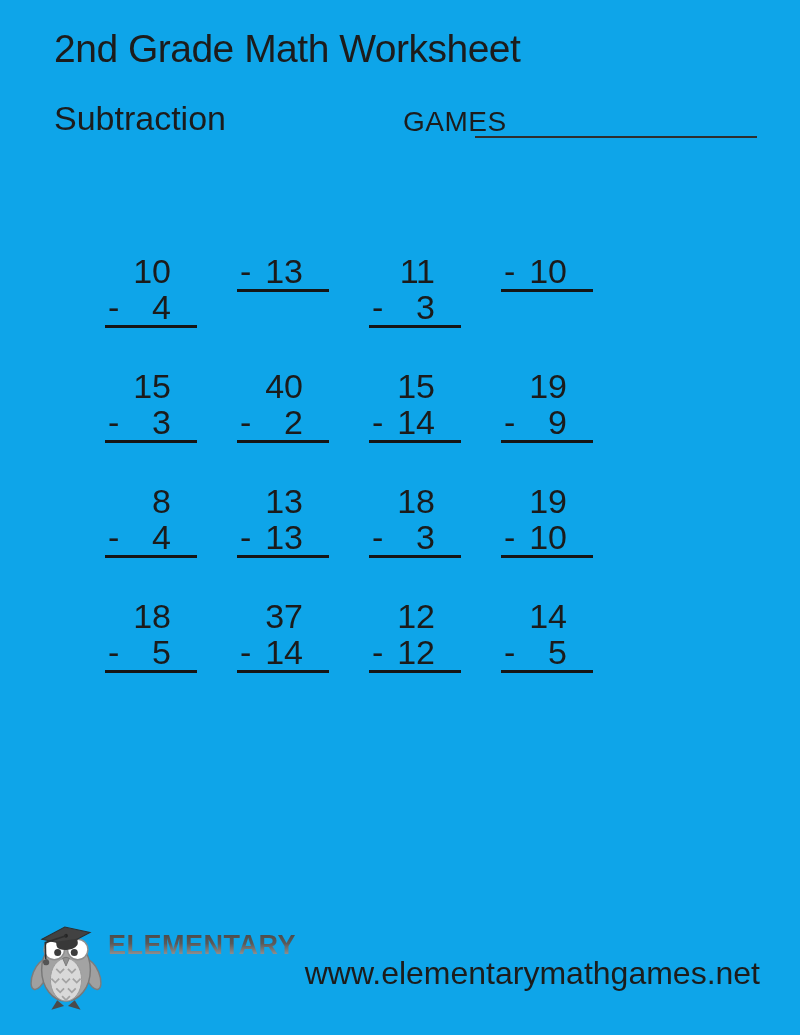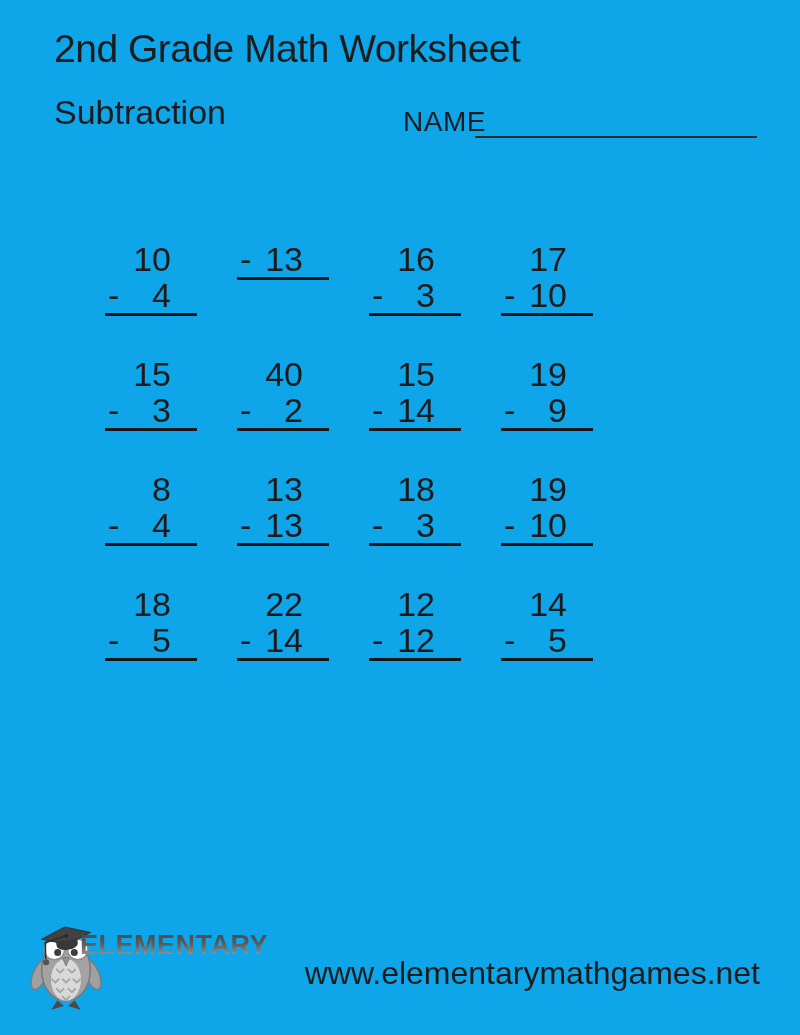--- a/index.html
+++ b/index.html
@@ -19,21 +19,21 @@
     left: 54px;
     top: 26px;
     font-size: 39px;
     line-height: 46px;
     letter-spacing: -0.5px;
     color: #1c1c1c;
   }
   .subtitle {
     position: absolute;
     left: 54px;
-    top: 92px;
+    top: 98px;
     font-size: 34px;
     line-height: 40px;
     color: #1c1c1c;
     text-align: center;
   }
   .name-label {
     position: absolute;
     left: 403px;
     top: 105px;
     font-size: 28px;
@@ -47,21 +47,21 @@
     top: 136px;
     width: 282px;
     height: 2px;
     background: #2e2e2e;
   }
 
   
   .problems {
     position: absolute;
     left: 105px;
-    top: 241px;
+    top: 253px;
     display: grid;
     grid-template-columns: repeat(4, 92px);
     column-gap: 75px;
     row-gap: 107px;
     gap: 40px;
   }
   .problem { width: 92px; height: 75px; }
   .p-top, .p-bottom {
     height: 36px;
     line-height: 36px;
@@ -80,21 +80,21 @@
   .answer-line {
     width: 92px;
     height: 3px;
     background: #161616;
   }
 
   
   .owl { position: absolute; left: 28px; top: 922px; }
   .logo-text {
     position: absolute;
-    left: 80px;
+    left: 108px;
     top: 930px;
     font-size: 27px;
     line-height: 30px;
     font-weight: bold;
     letter-spacing: 0.5px;
     color: #6a6a6a;
     white-space: nowrap;
   }
   @supports ((-webkit-background-clip: text) or (background-clip: text)) {
     .logo-text {
@@ -115,21 +115,21 @@
 </style>
 </head>
 <body>
 
 <div class="page">
 
   <div class="title">2nd Grade Math Worksheet</div>
 
   <div class="subtitle">Subtraction</div>
 
-  <div class="name-label">NAME</div>
+  <div class="name-label">GAMES</div>
   <div class="name-line"></div>
 
   <div class="problems">
 
     <div class="problem">
       <div class="p-top">10</div>
       <div class="p-bottom">
         <span class="p-minus">-</span>
         <span>4</span>
       </div>
@@ -138,30 +138,29 @@
 
     <div class="problem">
       <div class="p-bottom">
         <span class="p-minus">-</span>
         <span>13</span>
       </div>
       <div class="answer-line"></div>
     </div>
 
     <div class="problem">
-      <div class="p-top">16</div>
+      <div class="p-top">11</div>
       <div class="p-bottom">
         <span class="p-minus">-</span>
         <span>3</span>
       </div>
       <div class="answer-line"></div>
     </div>
 
     <div class="problem">
-      <div class="p-top">17</div>
       <div class="p-bottom">
         <span class="p-minus">-</span>
         <span>10</span>
       </div>
       <div class="answer-line"></div>
     </div>
 
     <div class="problem">
       <div class="p-top">15</div>
       <div class="p-bottom">
@@ -237,21 +236,21 @@
     <div class="problem">
       <div class="p-top">18</div>
       <div class="p-bottom">
         <span class="p-minus">-</span>
         <span>5</span>
       </div>
       <div class="answer-line"></div>
     </div>
 
     <div class="problem">
-      <div class="p-top">22</div>
+      <div class="p-top">37</div>
       <div class="p-bottom">
         <span class="p-minus">-</span>
         <span>14</span>
       </div>
       <div class="answer-line"></div>
     </div>
 
     <div class="problem">
       <div class="p-top">12</div>
       <div class="p-bottom">

